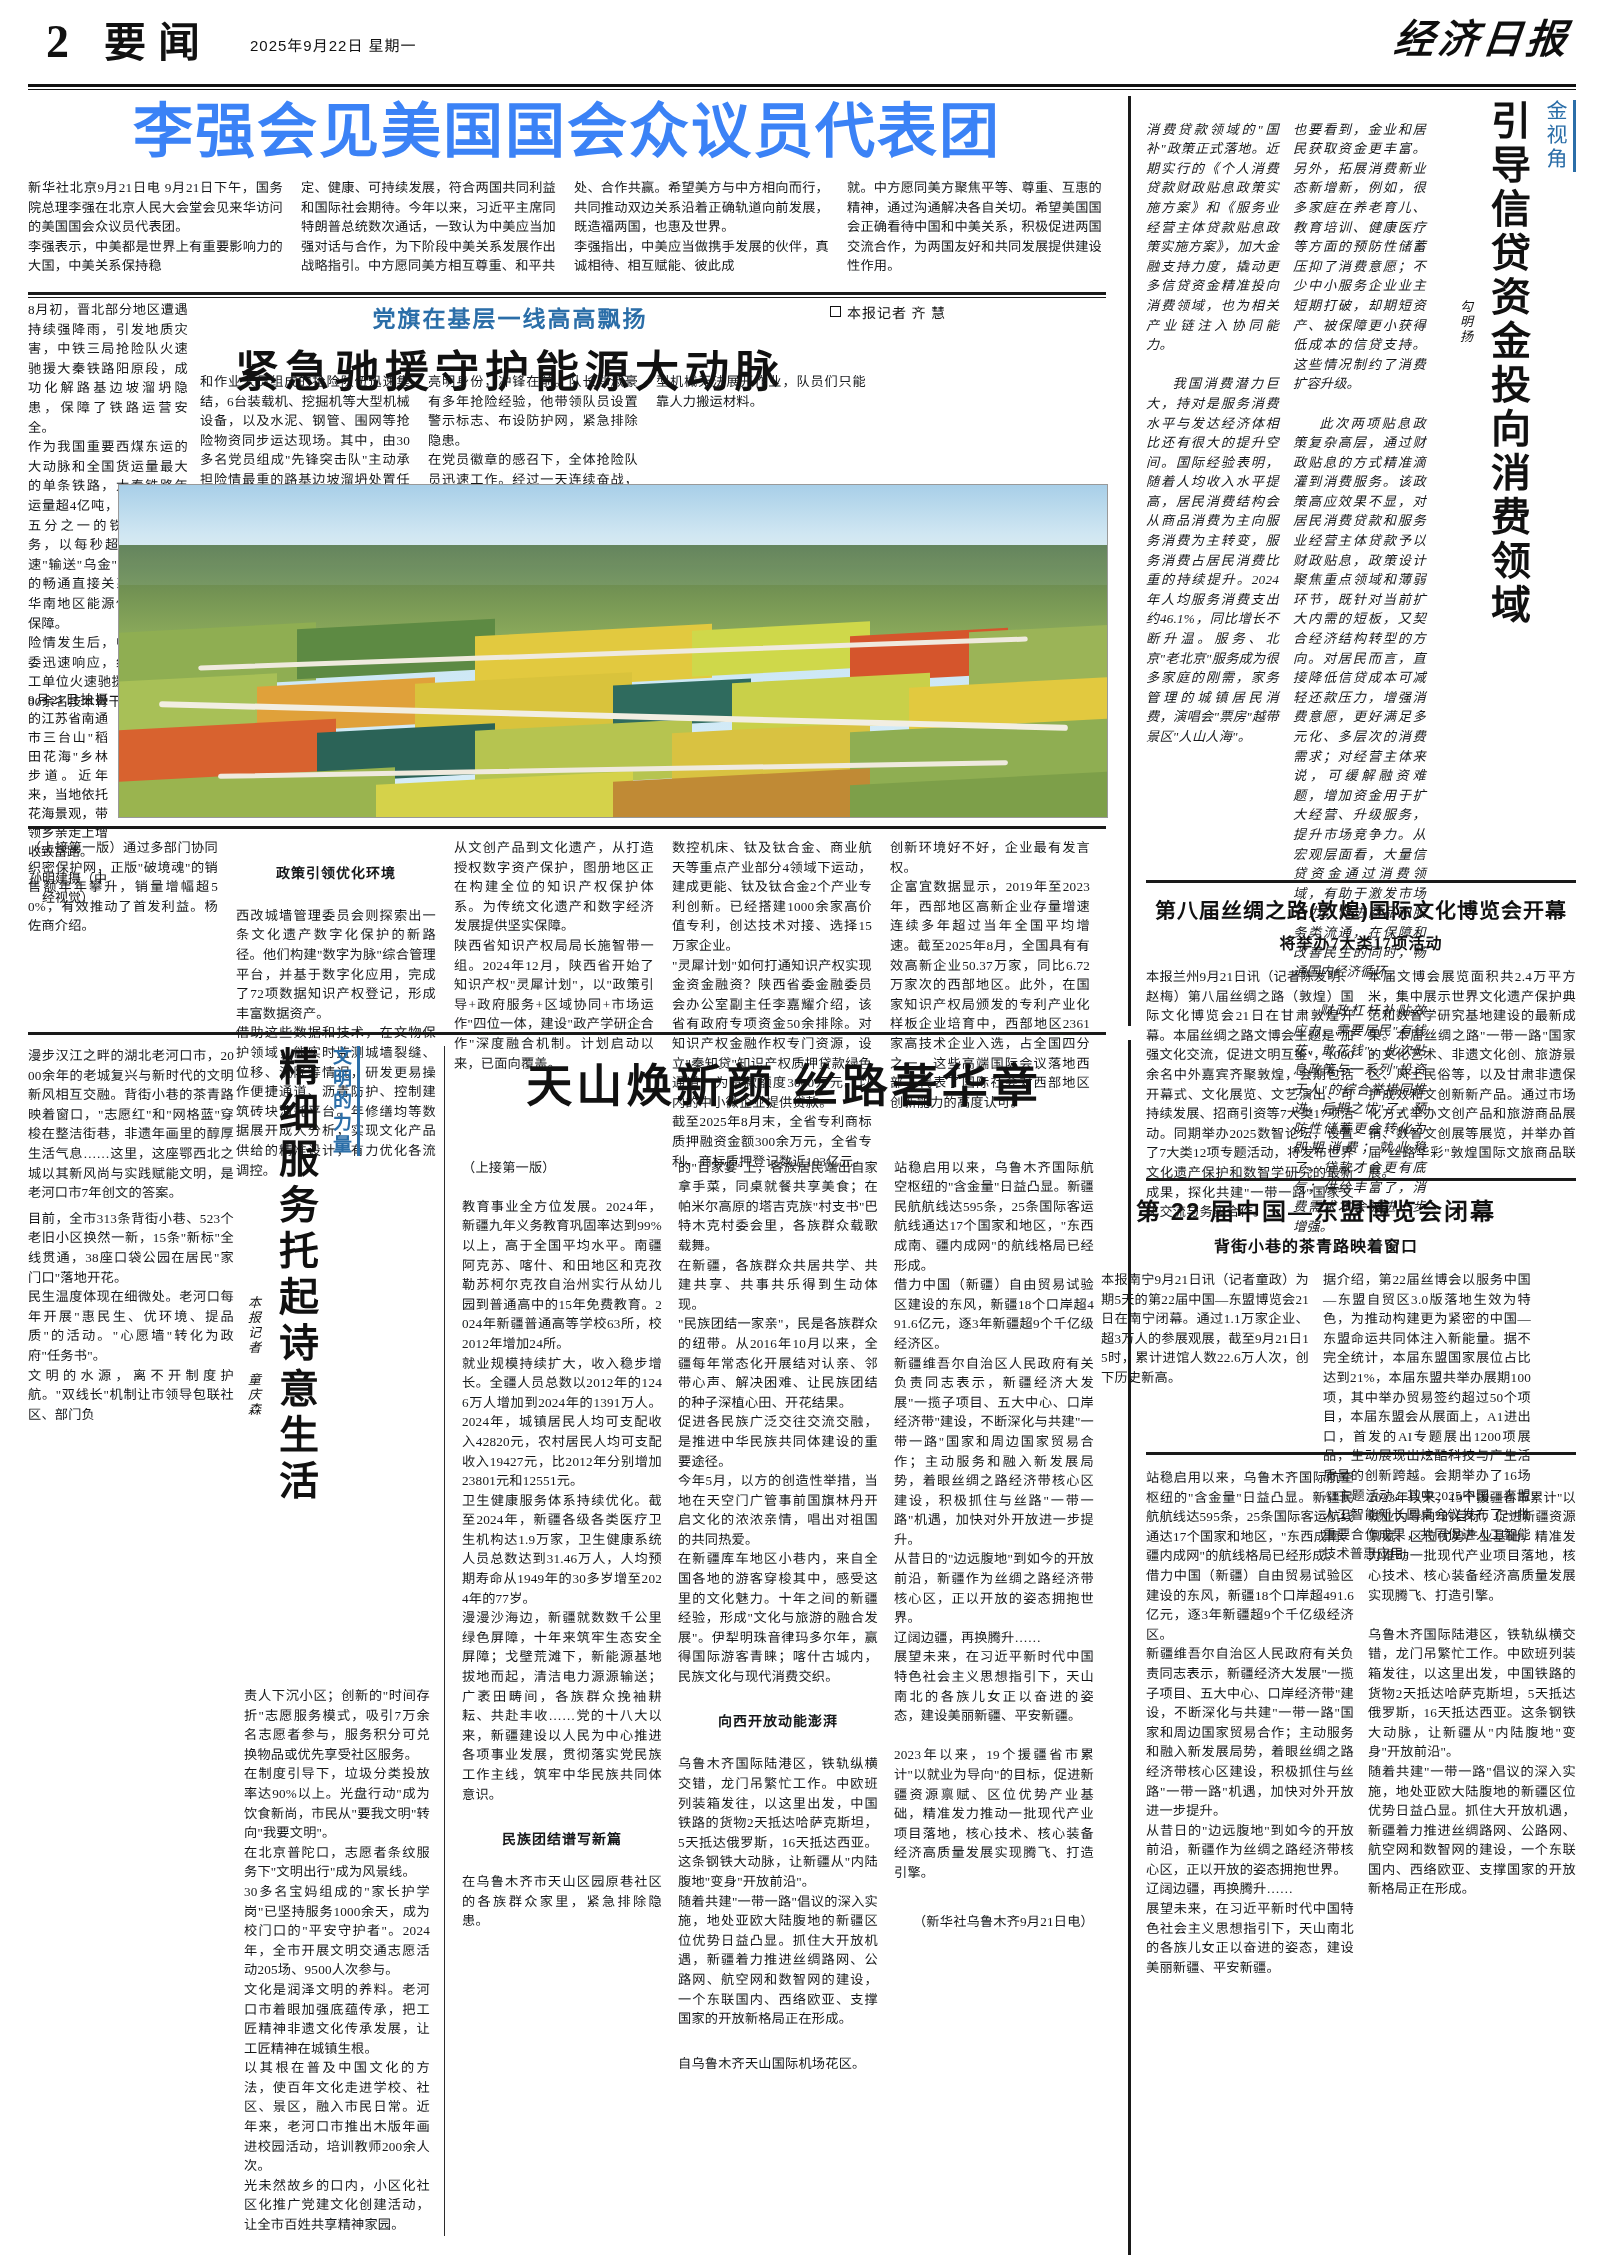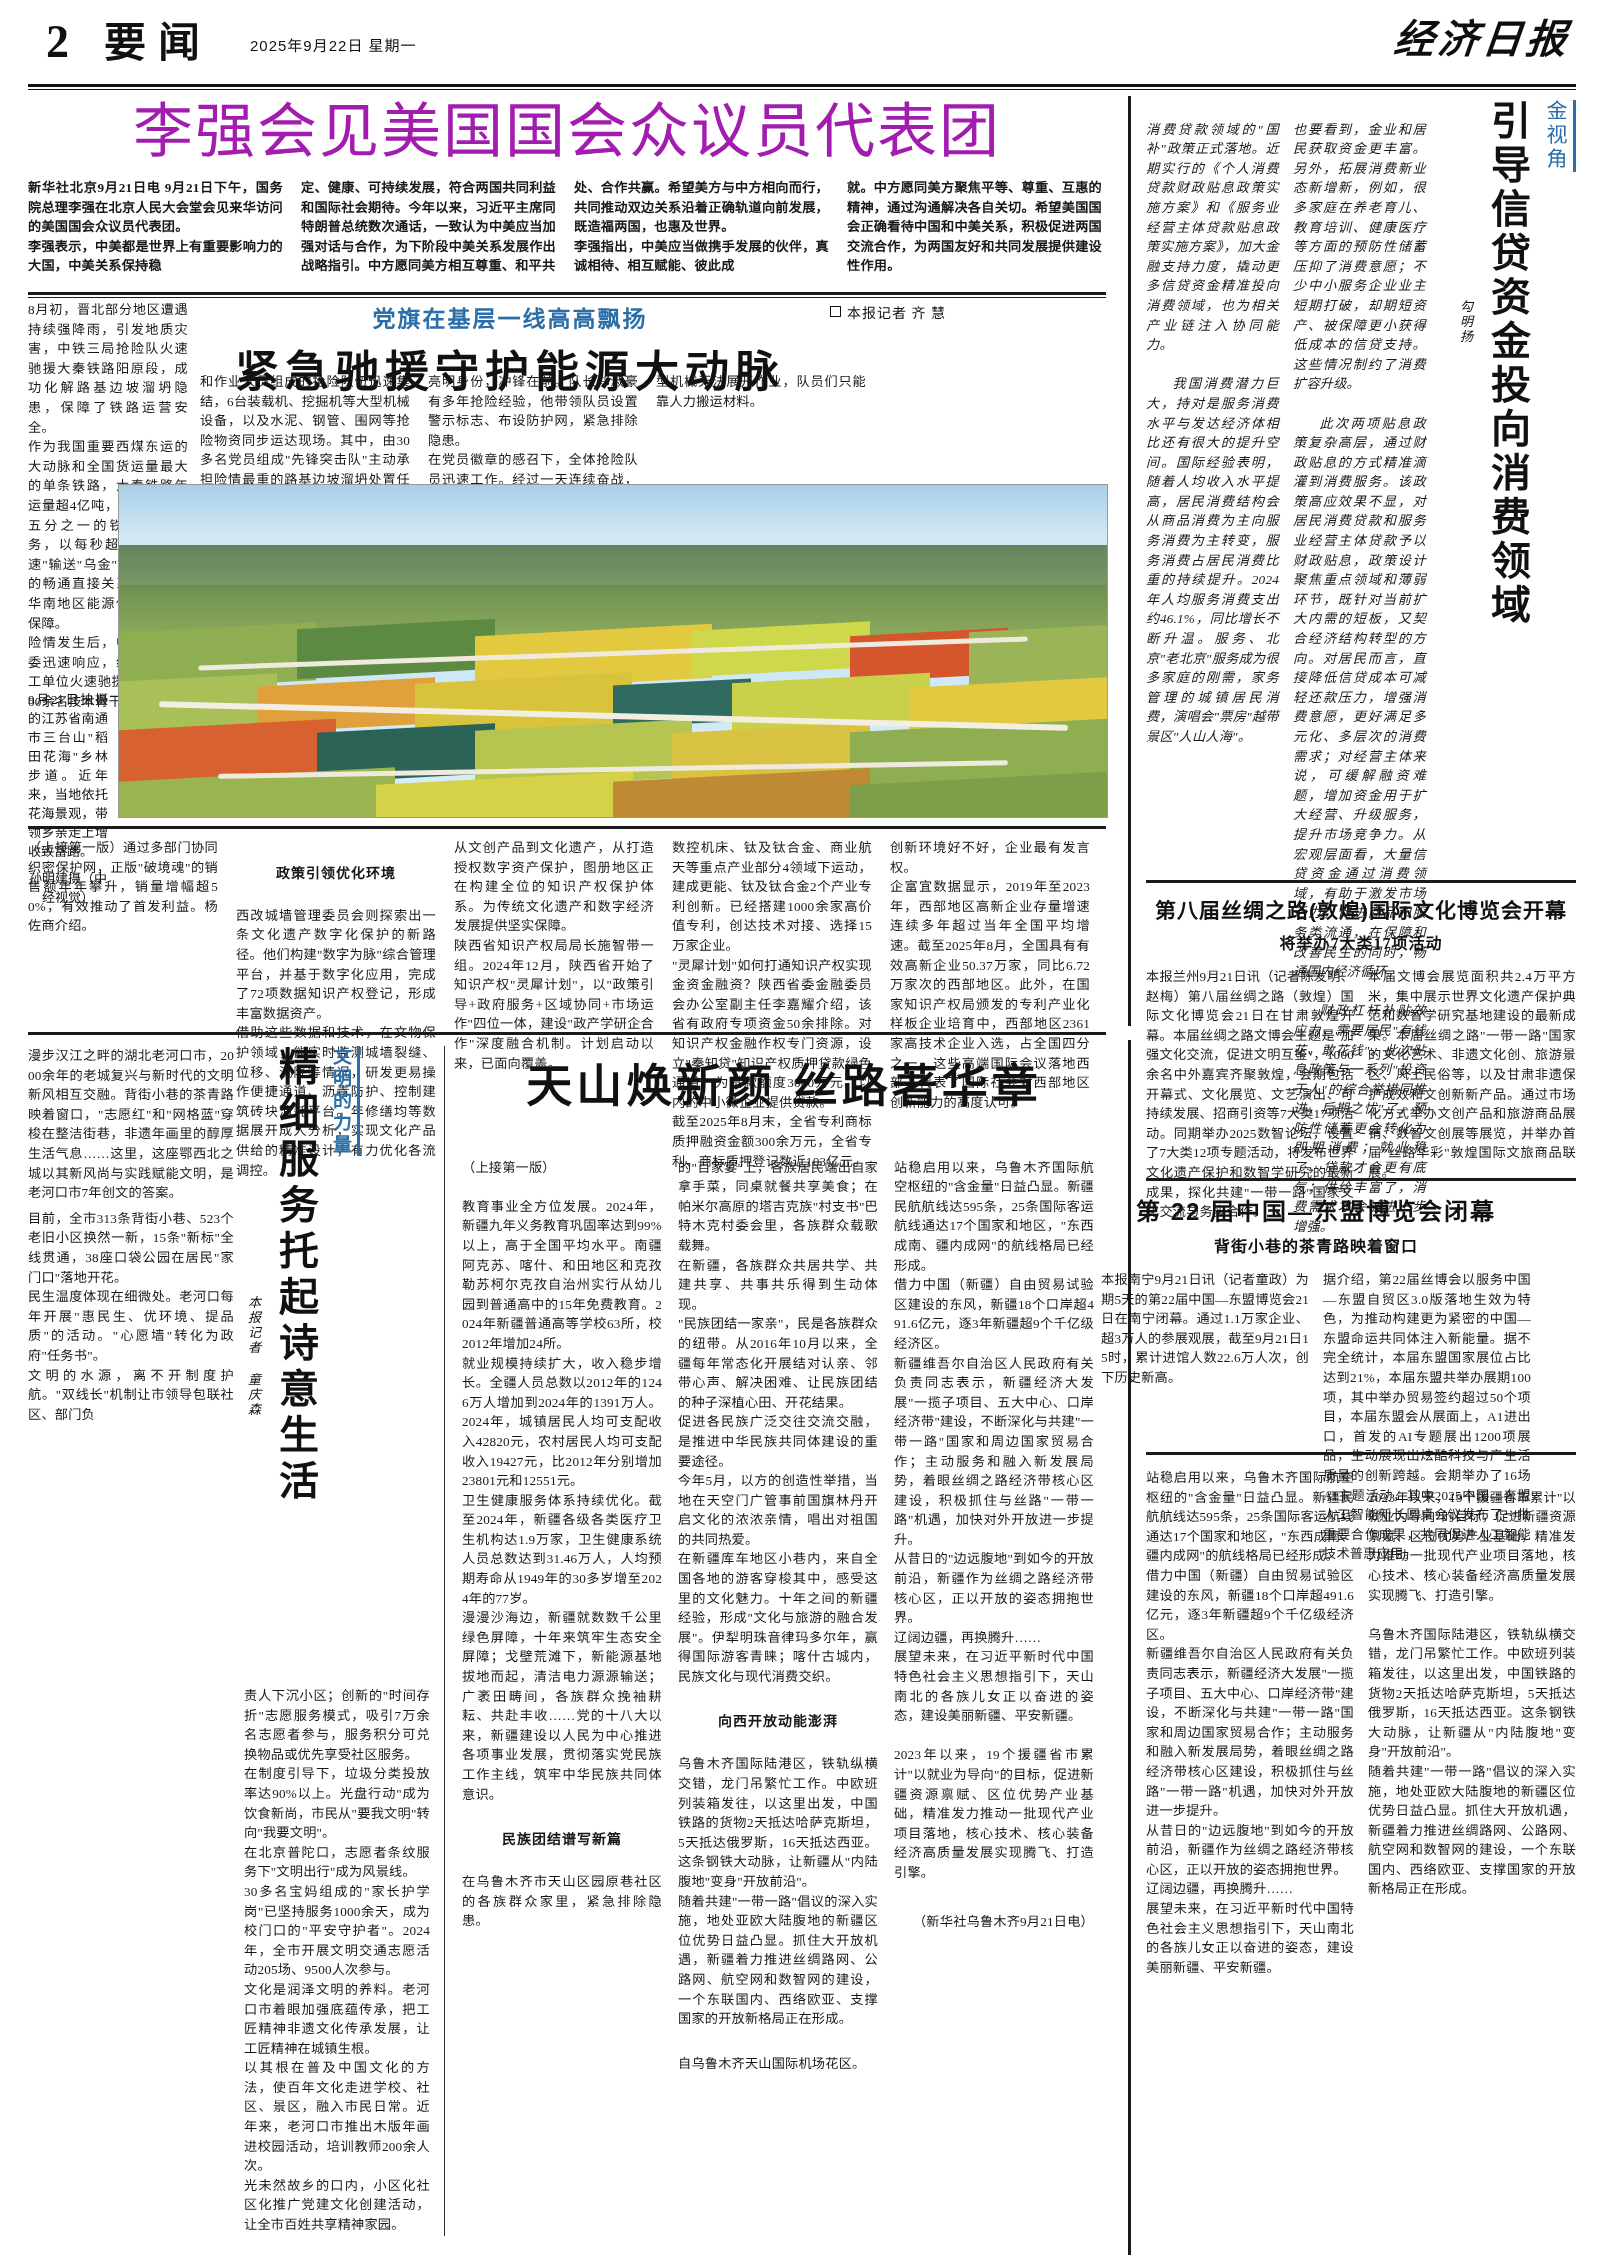--- a/index.html
+++ b/index.html
@@ -38,22 +38,22 @@
   .vrule{position:absolute;border-left:1px solid #2b2b2b;}
   .vrule.thick{border-left:3px solid #1a1a1a;}
   .hrule{position:absolute;border-top:1px solid #2b2b2b;}
   .hrule.thick{border-top:3px solid #1a1a1a;}
   .hrule.dbl{position:absolute;border-top:3px solid #1a1a1a;}
   .hrule.dbl::after{content:"";position:absolute;left:0;right:0;top:2px;border-top:1px solid #1a1a1a;}
 
   
   .hl-main{
     font-family:"Liberation Sans","DejaVu Sans",sans-serif;
-    font-weight:400;font-size:60px;line-height:68px;letter-spacing:2px;
-    text-align:center;color:#a21caf;
+    font-weight:700;font-size:60px;line-height:68px;letter-spacing:2px;
+    text-align:center;color:#3b82f6;
   }
   .hl-big{
     font-family:"Liberation Serif",serif;font-weight:700;
     font-size:44px;line-height:54px;letter-spacing:6px;text-align:center;
   }
   .hl-med{
     font-family:"Liberation Sans",sans-serif;font-weight:700;
     font-size:24px;line-height:32px;letter-spacing:1px;text-align:center;
   }
   .kicker-blue{
@@ -131,21 +131,21 @@
     <div class="mh-rule2"></div>
   </div>
 
   <div class="vrule thick" style="left:1128px;top:96px;height:930px;"></div>
   <div class="vrule thick" style="left:1128px;top:1040px;height:1215px;"></div>
 
   <div style="position:absolute;left:28px;top:98px;width:1078px;">
     <div class="hl-main">李强会见美国国会众议员代表团</div>
   </div>
 
-  <div style="position:absolute;left:28px;top:178px;width:1078px;height:110px;display:flex;gap:18px;font-weight:bold;">
+  <div style="position:absolute;left:28px;top:178px;width:1078px;height:110px;display:flex;gap:18px;">
     <div class="col" style="width:255px;white-space:pre-line;">新华社北京9月21日电  9月21日下午，国务院总理李强在北京人民大会堂会见来华访问的美国国会众议员代表团。
 李强表示，中美都是世界上有重要影响力的大国，中美关系保持稳</div>
     <div class="col" style="width:255px;white-space:pre-line;">定、健康、可持续发展，符合两国共同利益和国际社会期待。今年以来，习近平主席同特朗普总统数次通话，一致认为中美应当加强对话与合作，为下阶段中美关系发展作出战略指引。中方愿同美方相互尊重、和平共</div>
     <div class="col" style="width:255px;white-space:pre-line;">处、合作共赢。希望美方与中方相向而行，共同推动双边关系沿着正确轨道向前发展，既造福两国，也惠及世界。
 李强指出，中美应当做携手发展的伙伴，真诚相待、相互赋能、彼此成</div>
     <div class="col" style="width:255px;white-space:pre-line;">就。中方愿同美方聚焦平等、尊重、互惠的精神，通过沟通解决各自关切。希望美国国会正确看待中国和中美关系，积极促进两国交流合作，为两国友好和共同发展提供建设性作用。</div>
   </div>
 
   <div class="hrule dbl" style="left:28px;top:292px;width:1078px;"></div>
 

